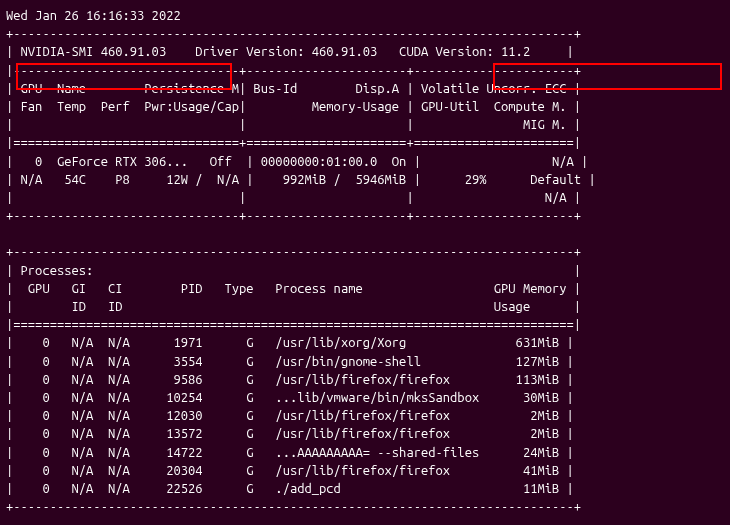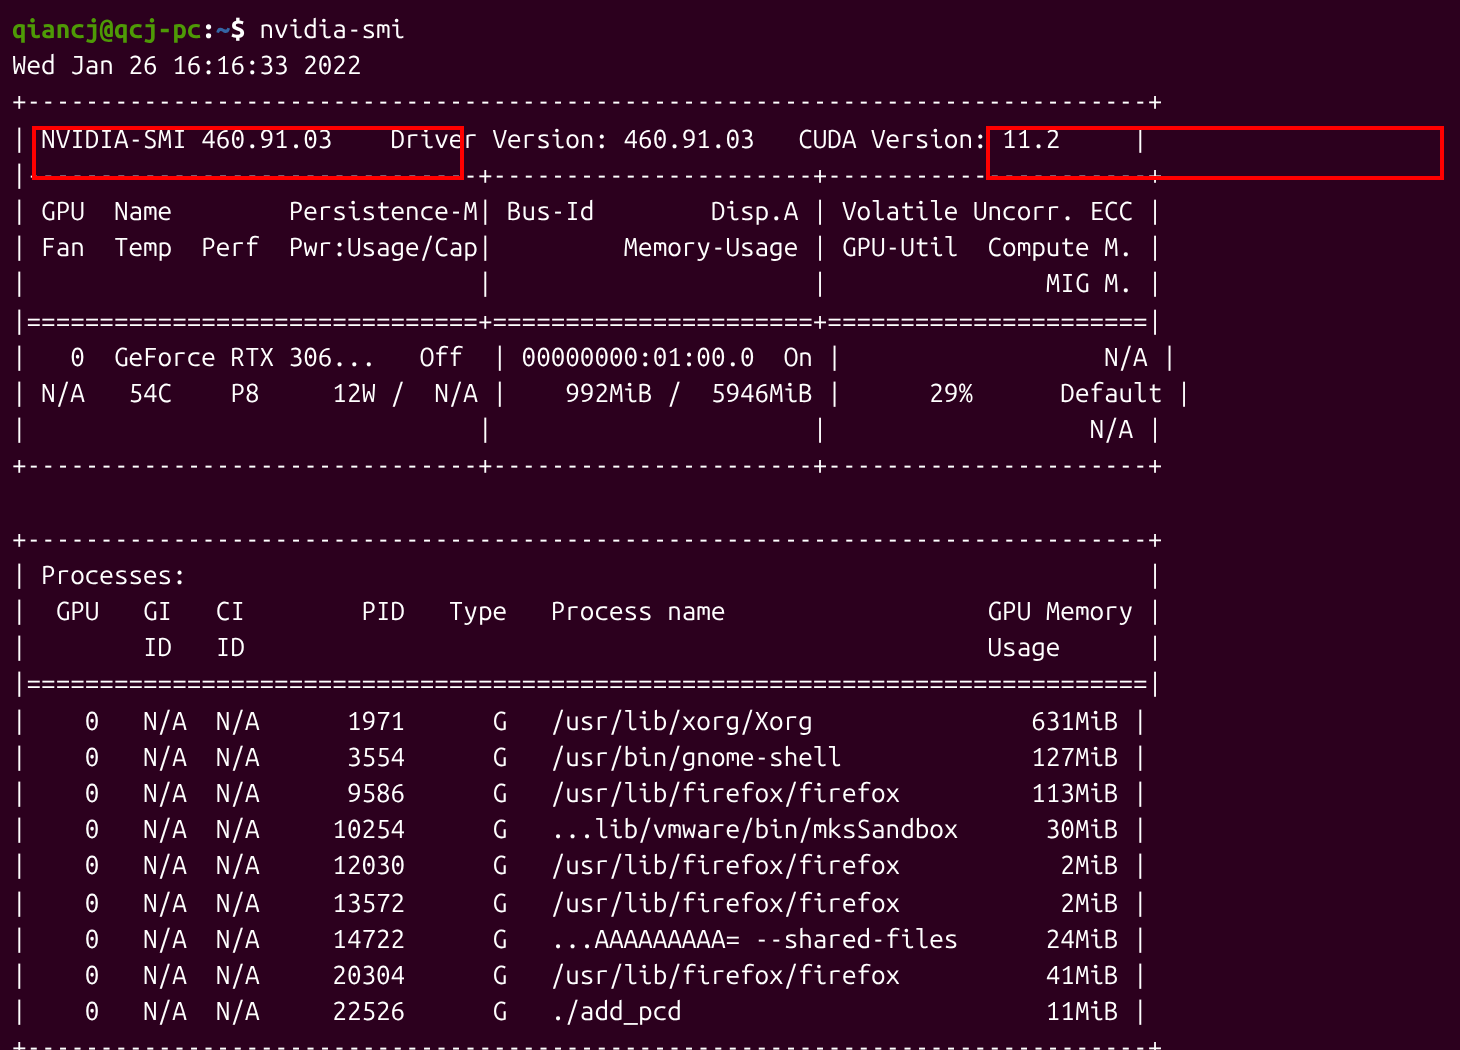--- a/index.html
+++ b/index.html
@@ -31,23 +31,20 @@
       pointer-events: none;
     }
     #hl1 { top: 57px; left: 10px; width: 212px; height: 23px; }
     #hl2 { top: 57px; left: 487px; width: 225px; height: 23px; }
     .terminal { position: relative; }
   </style>
 </head>
 <body>
 
 <div class="terminal">
-  <div>
-    <span class="prompt-user">qiancj@qcj-pc</span><span class="prompt-colon">:</span><span class="prompt-path">~</span><span class="prompt-colon">$ </span><span class="cmd">nvidia-smi</span>
-  </div>
   <pre>Wed Jan 26 16:16:33 2022</pre>
   <pre id="output">+-----------------------------------------------------------------------------+
 | NVIDIA-SMI 460.91.03    Driver Version: 460.91.03   CUDA Version: 11.2     |
 |-------------------------------+----------------------+----------------------+
 | GPU  Name        Persistence-M| Bus-Id        Disp.A | Volatile Uncorr. ECC |
 | Fan  Temp  Perf  Pwr:Usage/Cap|         Memory-Usage | GPU-Util  Compute M. |
 |                               |                      |               MIG M. |
 |===============================+======================+======================|
 |   0  GeForce RTX 306...   Off  | 00000000:01:00.0  On |                  N/A |
 | N/A   54C    P8     12W /  N/A |    992MiB /  5946MiB |      29%      Default |

